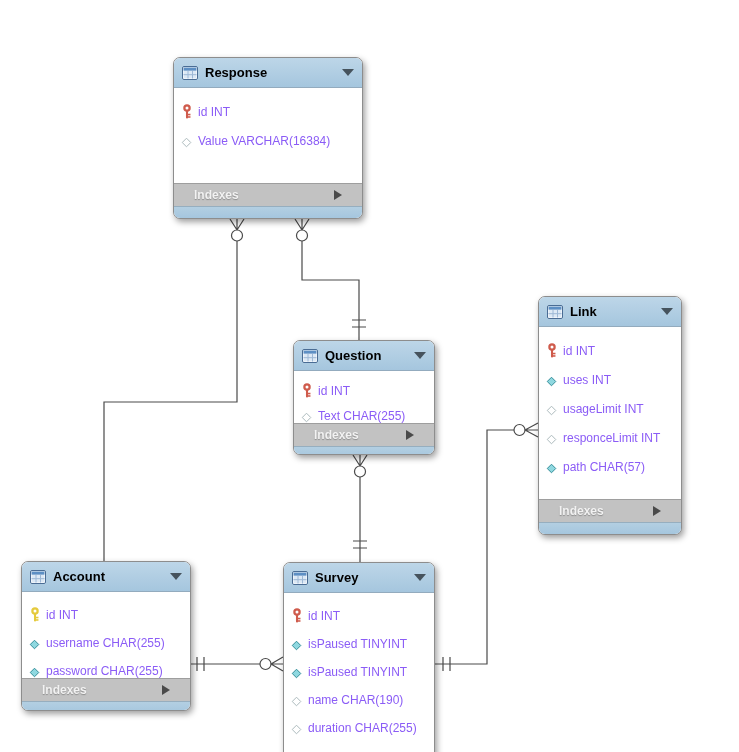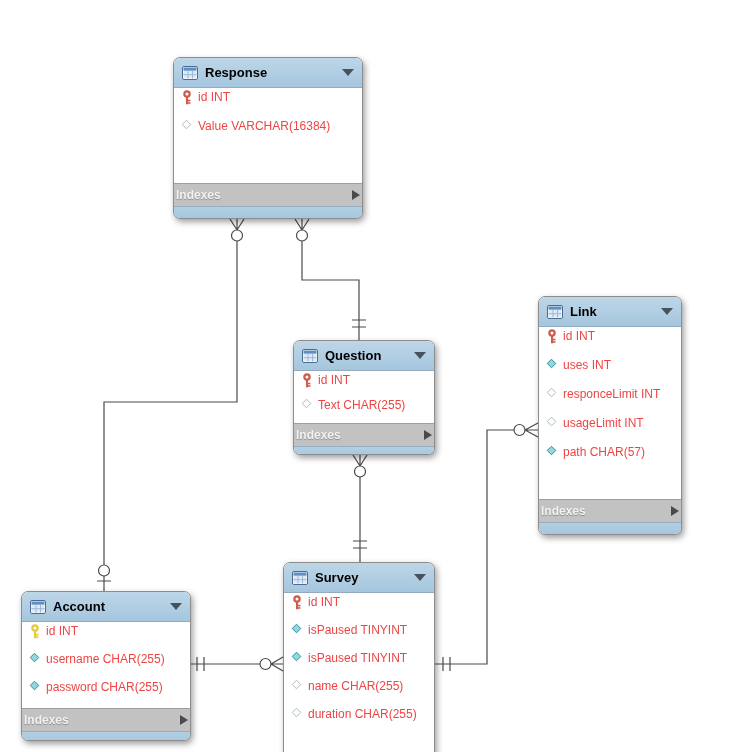--- a/index.html
+++ b/index.html
@@ -23,27 +23,27 @@
   }
   .ttl{font-size:13px;font-weight:bold;color:#000;}
   .tri{
     width:0;height:0;margin-left:auto;
     border-left:6px solid transparent;border-right:6px solid transparent;
     border-top:7px solid #46535d;
   }
   .tico{display:inline-flex;width:16px;height:14px;}
   .rows{display:flex;flex-direction:column;padding-top:2px;}
   .row{
-    height:var(--rh,29px);flex:0 0 var(--rh,29px);display:flex;align-items:flex-start;
-    gap:6px;padding:0 7px;font-size:12px;color:#ef4444;white-space:nowrap;
+    height:var(--rh,29px);flex:0 0 var(--rh,29px);display:flex;align-items:flex-end;
+    gap:6px;padding:0 7px;font-size:12px;color:#8b5cf6;white-space:nowrap;
   }
   .colicon{display:inline-flex;width:11px;justify-content:center;flex:0 0 11px;}
   .spacer{flex:1 1 auto;}
   .idx{
-    height:23px;flex:0 0 23px;display:flex;align-items:center;padding:0 2px;
+    height:23px;flex:0 0 23px;display:flex;align-items:center;padding:0 20px;
     background:var(--indexes-bar,#c2c2c2);border-top:1px solid #9e9e9e;
     color:#f2f2f2;font-size:12px;font-weight:bold;
     text-shadow:0 1px 1px rgba(90,90,90,0.5);box-sizing:border-box;
   }
   .arr{
     width:0;height:0;margin-left:auto;
     border-top:5px solid transparent;border-bottom:5px solid transparent;
     border-left:8px solid #4a4a4a;
   }
   .ftr{
@@ -208,48 +208,48 @@
             </svg>
           </span>
           <span class="collabel">uses INT</span>
         </div>
         <div class="row">
           <span class="colicon">
             <svg viewBox="0 0 12 12" width="11" height="11">
  <rect x="2.7" y="2.7" width="6.6" height="6.6" transform="rotate(45 6 6)" fill="#ffffff" stroke="#a9b8bb"></rect>
             </svg>
           </span>
+          <span class="collabel">usageLimit INT</span>
+        </div>
+        <div class="row">
+          <span class="colicon">
+            <svg viewBox="0 0 12 12" width="11" height="11">
+ <rect x="2.7" y="2.7" width="6.6" height="6.6" transform="rotate(45 6 6)" fill="#ffffff" stroke="#a9b8bb"></rect>
+            </svg>
+          </span>
           <span class="collabel">responceLimit INT</span>
         </div>
         <div class="row">
           <span class="colicon">
             <svg viewBox="0 0 12 12" width="11" height="11">
- <rect x="2.7" y="2.7" width="6.6" height="6.6" transform="rotate(45 6 6)" fill="#ffffff" stroke="#a9b8bb"></rect>
-            </svg>
-          </span>
-          <span class="collabel">usageLimit INT</span>
-        </div>
-        <div class="row">
-          <span class="colicon">
-            <svg viewBox="0 0 12 12" width="11" height="11">
  <rect x="2.7" y="2.7" width="6.6" height="6.6" transform="rotate(45 6 6)" fill="#8fd8e0" stroke="#2e8a96"></rect>
             </svg>
           </span>
           <span class="collabel">path CHAR(57)</span>
         </div>
       </div>
     <div class="spacer"></div>
     <div class="idx">
       <span>Indexes</span>
       <span class="arr"></span>
     </div>
     <div class="ftr"></div>
   </div>
 
-  <div class="tbl" style="left:21px;top:547px;width:170px;height:150px;--rh:28px">
+  <div class="tbl" style="left:21px;top:517px;width:170px;height:150px;--rh:28px">
     <div class="hdr">
       <span class="tico">
           <svg viewBox="0 0 16 14" width="16" height="14">
  <rect x="0.5" y="0.5" width="15" height="13" rx="1.5" fill="#ffffff" stroke="#4a6c94"></rect>
  <rect x="1.5" y="1.5" width="13" height="3.2" fill="#5d8fc4"></rect>
  <rect x="1.5" y="5" width="13" height="7.5" fill="#dde9f5"></rect>
  <path d="M6 5 V12.5 M10.5 5 V12.5 M1.5 8.7 H14.5" stroke="#9db8d6" fill="none"></path>
           </svg>
         </span>
       <span class="ttl">Account</span>
@@ -332,21 +332,21 @@
             </svg>
           </span>
           <span class="collabel">isPaused TINYINT</span>
         </div>
         <div class="row">
           <span class="colicon">
             <svg viewBox="0 0 12 12" width="11" height="11">
  <rect x="2.7" y="2.7" width="6.6" height="6.6" transform="rotate(45 6 6)" fill="#ffffff" stroke="#a9b8bb"></rect>
             </svg>
           </span>
-          <span class="collabel">name CHAR(255)</span>
+          <span class="collabel">name CHAR(190)</span>
         </div>
         <div class="row">
           <span class="colicon">
             <svg viewBox="0 0 12 12" width="11" height="11">
  <rect x="2.7" y="2.7" width="6.6" height="6.6" transform="rotate(45 6 6)" fill="#ffffff" stroke="#a9b8bb"></rect>
             </svg>
           </span>
           <span class="collabel">duration CHAR(255)</span>
         </div>
       </div>

